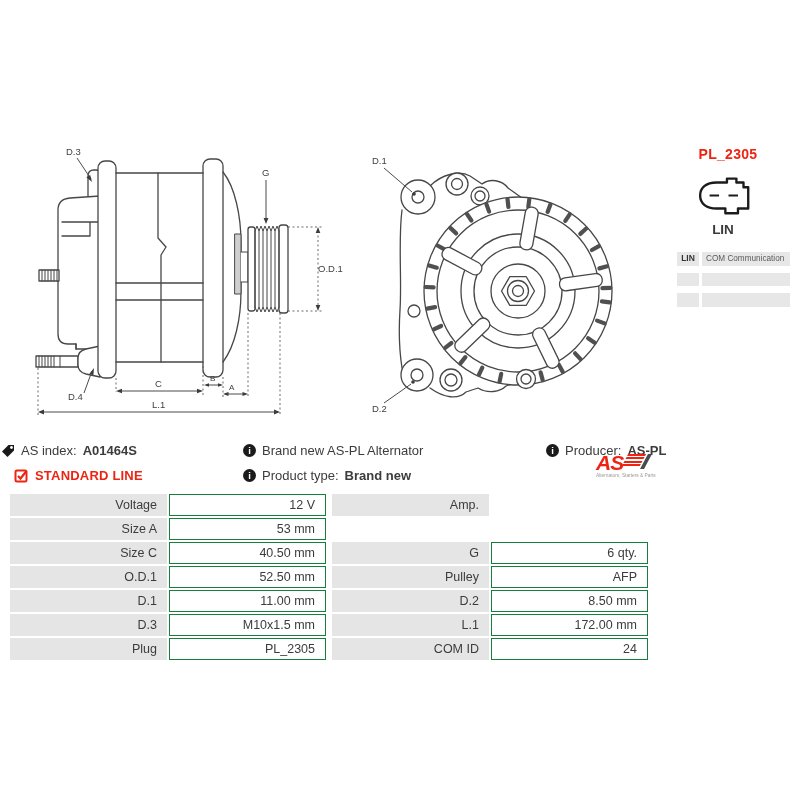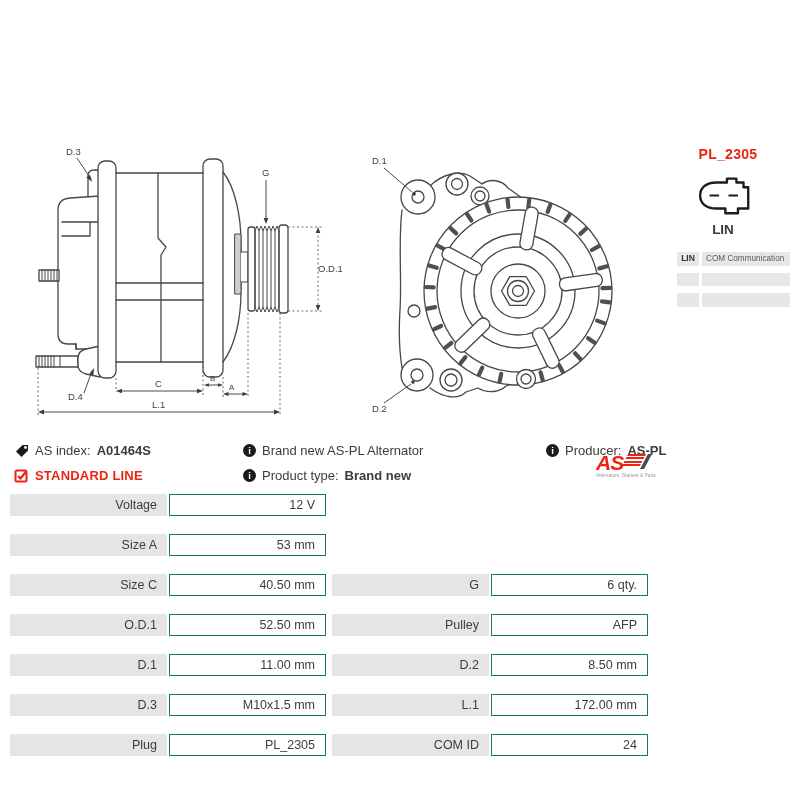--- a/index.html
+++ b/index.html
@@ -37,21 +37,21 @@
            letter-spacing:-1px;line-height:17px;}
   .logo-stripes{width:18px;height:12px;margin-left:2px;
                 background:repeating-linear-gradient(to bottom,var(--accent) 0 1.7px,#fff 1.7px 3.4px);
                 transform:skewX(-28deg);}
   .logo-dark{width:4px;height:15px;background:#474c52;transform:skewX(-28deg);margin-left:1px;}
   .logo-tagline{font-size:6px;color:#9a9a9a;white-space:nowrap;transform:scaleX(.8);
                 transform-origin:left;margin-top:1px;}
 
   
   .spec-table{left:10px;top:494px;}
-  .spec-row{display:flex;margin-bottom:18px;}
+  .spec-row{display:flex;margin-bottom:2px;}
   .cl{width:157px;height:22px;line-height:22px;background:#e5e5e5;text-align:right;
       padding-right:10px;box-sizing:border-box;font-size:12.5px;color:#3c3c3c;margin-right:2px;}
   .cv{width:157px;height:22px;line-height:20px;background:#fff;border:1px solid #15803d;
       text-align:right;padding-right:10px;box-sizing:border-box;font-size:12.5px;color:#3c3c3c;}
   .cv.mid{margin-right:6px;}
 </style>
 </head>
 <body>
 
 <div class="page">
@@ -220,21 +220,21 @@
     <div class="pin-row">
       <div class="pin-name"></div>
       <div class="pin-func"></div>
     </div>
     <div class="pin-row">
       <div class="pin-name"></div>
       <div class="pin-func"></div>
     </div>
   </div>
 
-  <div class="abs info-item" style="left:15px;top:443px">
+  <div class="abs info-item" style="left:1px;top:443px">
     <svg width="14" height="14" viewBox="0 0 14 14">
       <path d="M1,7.5 L7.5,1 L13,1 L13,6.5 L6.5,13 Z" fill="#191919"></path>
       <circle cx="10.5" cy="3.5" r="1.4" fill="#fff"></circle>
     </svg>
     <span>AS index:</span>
     <b>A01464S</b>
   </div>
 
   <div class="abs info-item" style="left:243px;top:443px">
     <span class="info-icon">i</span>
@@ -267,20 +267,21 @@
       <span class="logo-stripes"></span>
       <span class="logo-dark"></span>
     </div>
     <div class="logo-tagline">Alternators, Starters &amp; Parts</div>
   </div>
 
   <div class="abs spec-table">
     <div class="spec-row">
       <div class="cl">Voltage</div>
       <div class="cv mid">12 V</div>
+      <div class="cl">Amp.</div>
     </div>
     <div class="spec-row">
       <div class="cl">Size A</div>
       <div class="cv mid">53 mm</div>
     </div>
     <div class="spec-row">
       <div class="cl">Size C</div>
       <div class="cv mid">40.50 mm</div>
       <div class="cl">G</div>
       <div class="cv">6 qty.</div>

